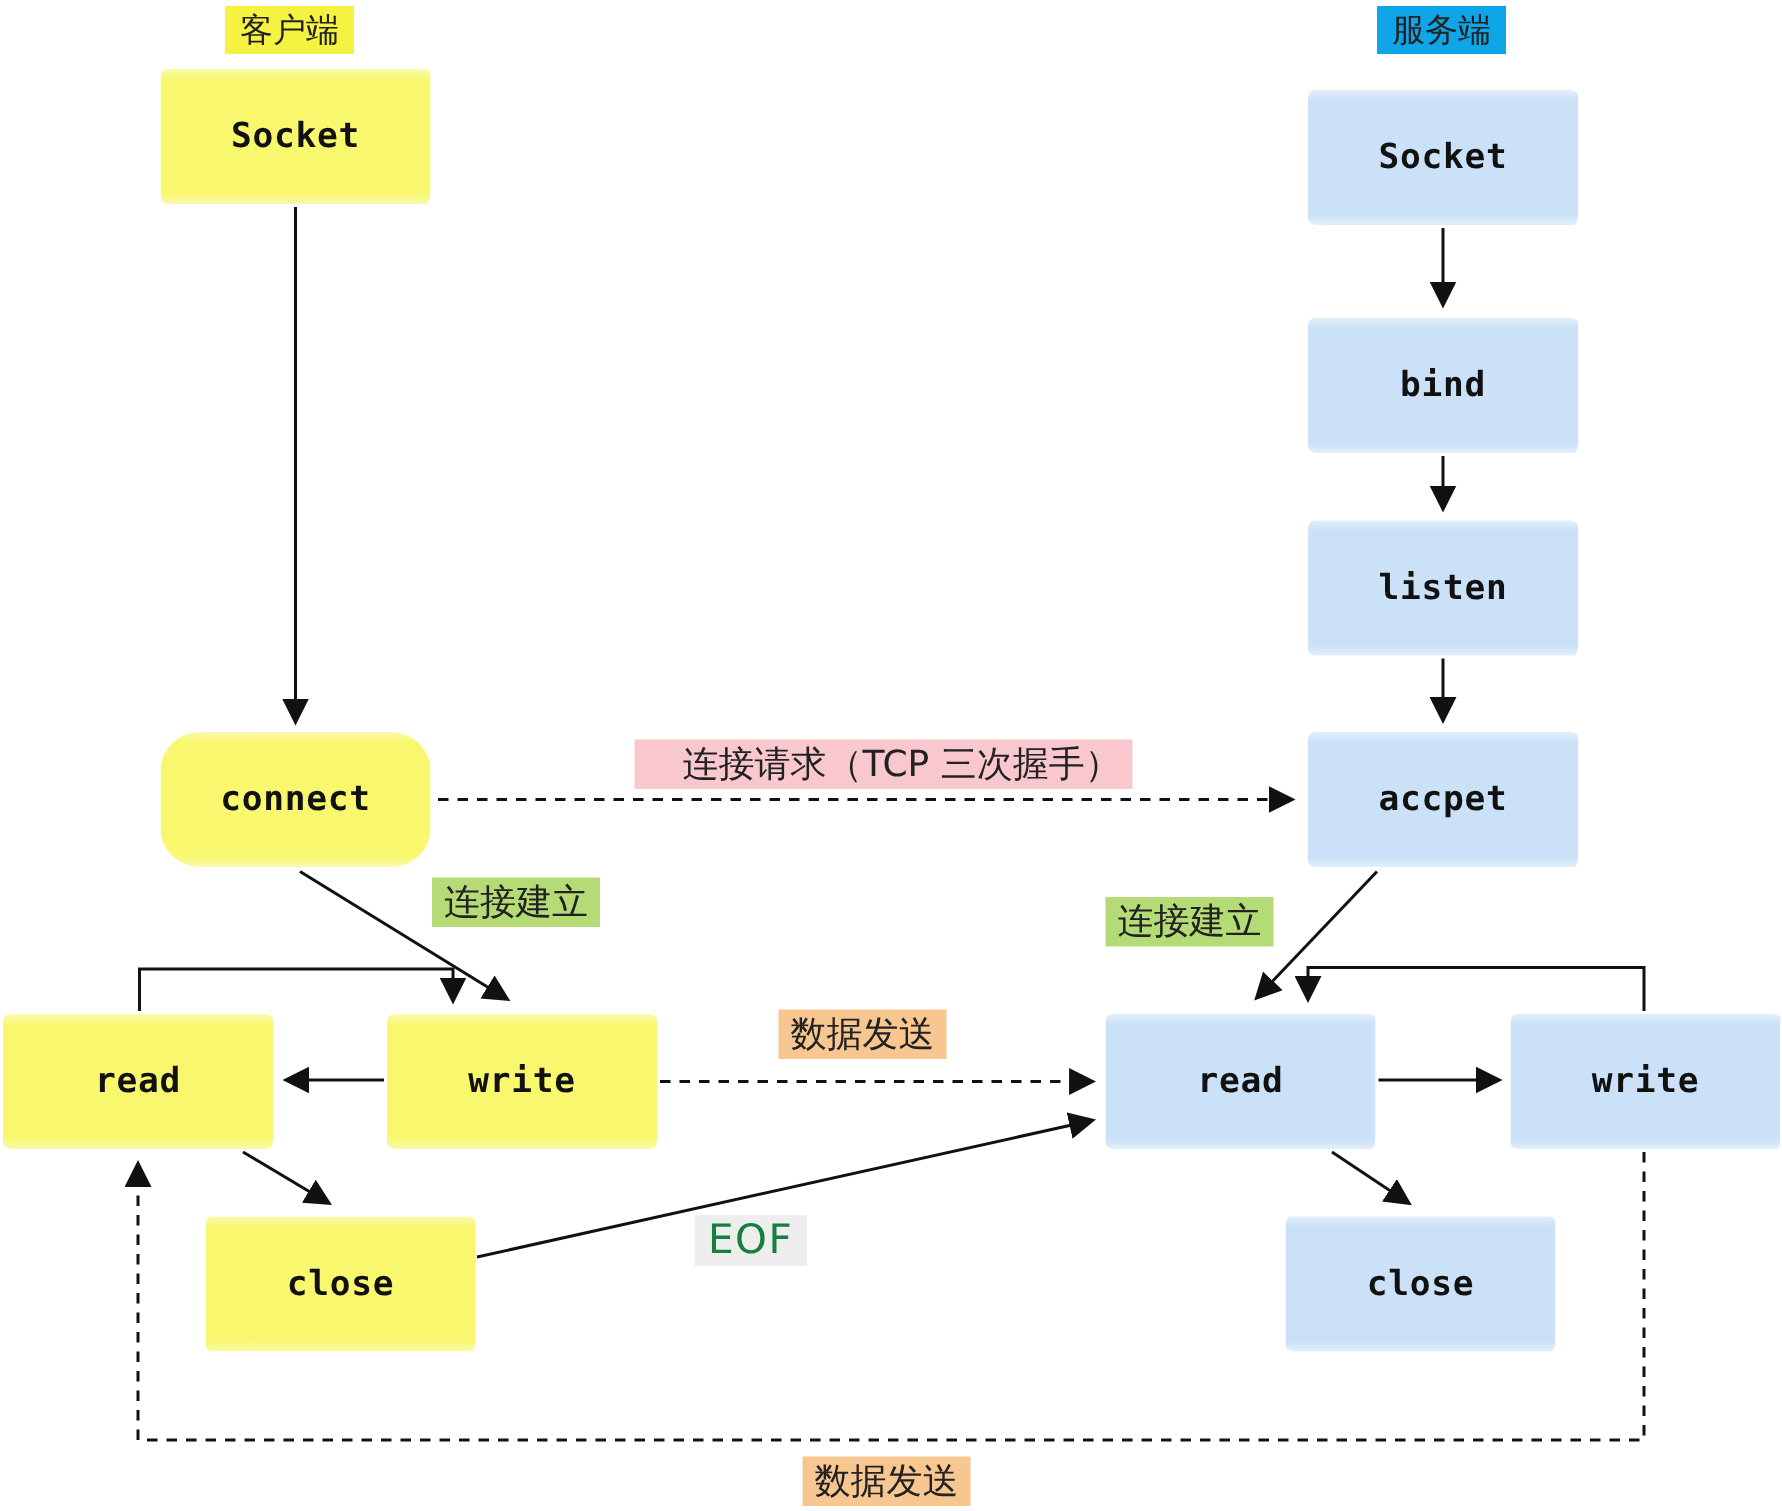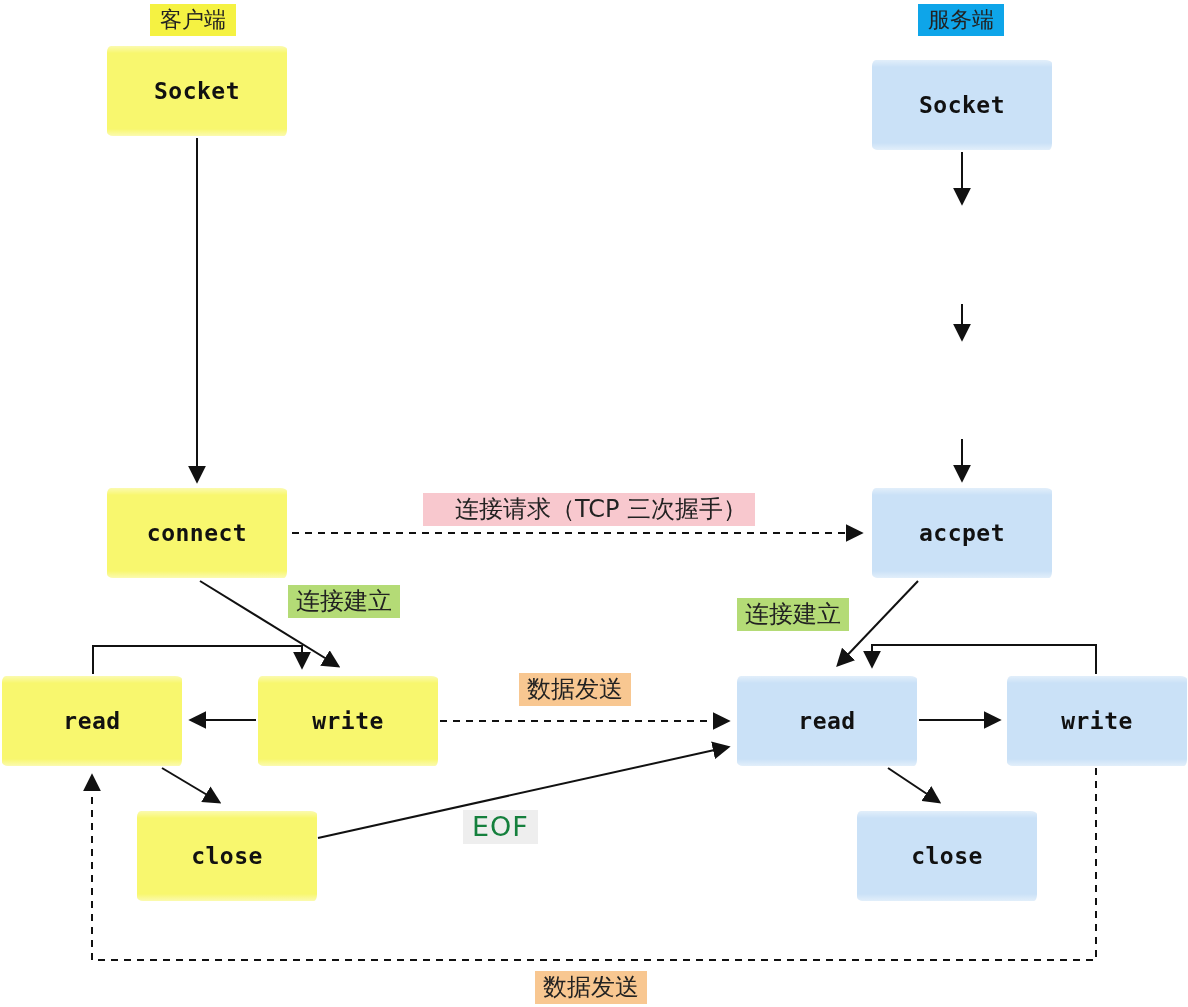--- a/index.html
+++ b/index.html
@@ -46,21 +46,21 @@
   .lbl-green-server { background:#B4DB76; left:737px; top:598px; }
   .lbl-orange-mid   { background:#F8C791; left:519px; top:673px; }
   .lbl-orange-bottom{ background:#F8C791; left:535px; top:971px; }
   .lbl-eof {
     background:#EEEEEE; left:463px; top:810px;
     font-size:27px; color:#15803d; letter-spacing:1px; padding:1px 9px;
   }
 
   
   .b-c-socket  { left:107px; top:46px; }
-  .b-c-connect { left:107px; top:488px; }
+  .b-c-connect { left:107px; top:488px;border-radius:26px; }
   .b-c-read    { left:2px;   top:676px; }
   .b-c-write   { left:258px; top:676px; }
   .b-c-close   { left:137px; top:811px; }
   
   .b-s-socket  { left:872px;  top:60px;  }
   .b-s-bind    { left:872px;  top:212px; }
   .b-s-listen  { left:872px;  top:347px; }
   .b-s-accpet  { left:872px;  top:488px; }
   .b-s-read    { left:737px;  top:676px; }
   .b-s-write   { left:1007px; top:676px; }
@@ -113,20 +113,22 @@
   <div class="tag tag-client">客户端</div>
   <div class="tag tag-server">服务端</div>
 
   <div class="box yellow b-c-socket">Socket</div>
   <div class="box yellow b-c-connect">connect</div>
   <div class="box yellow b-c-read">read</div>
   <div class="box yellow b-c-write">write</div>
   <div class="box yellow b-c-close">close</div>
 
   <div class="box blue b-s-socket">Socket</div>
+  <div class="box blue b-s-bind">bind</div>
+  <div class="box blue b-s-listen">listen</div>
   <div class="box blue b-s-accpet">accpet</div>
   <div class="box blue b-s-read">read</div>
   <div class="box blue b-s-write">write</div>
   <div class="box blue b-s-close">close</div>
 
   <div class="lbl lbl-pink">连接请求（TCP 三次握手）</div>
   <div class="lbl lbl-green-client">连接建立</div>
   <div class="lbl lbl-green-server">连接建立</div>
   <div class="lbl lbl-orange-mid">数据发送</div>
   <div class="lbl lbl-eof">EOF</div>

